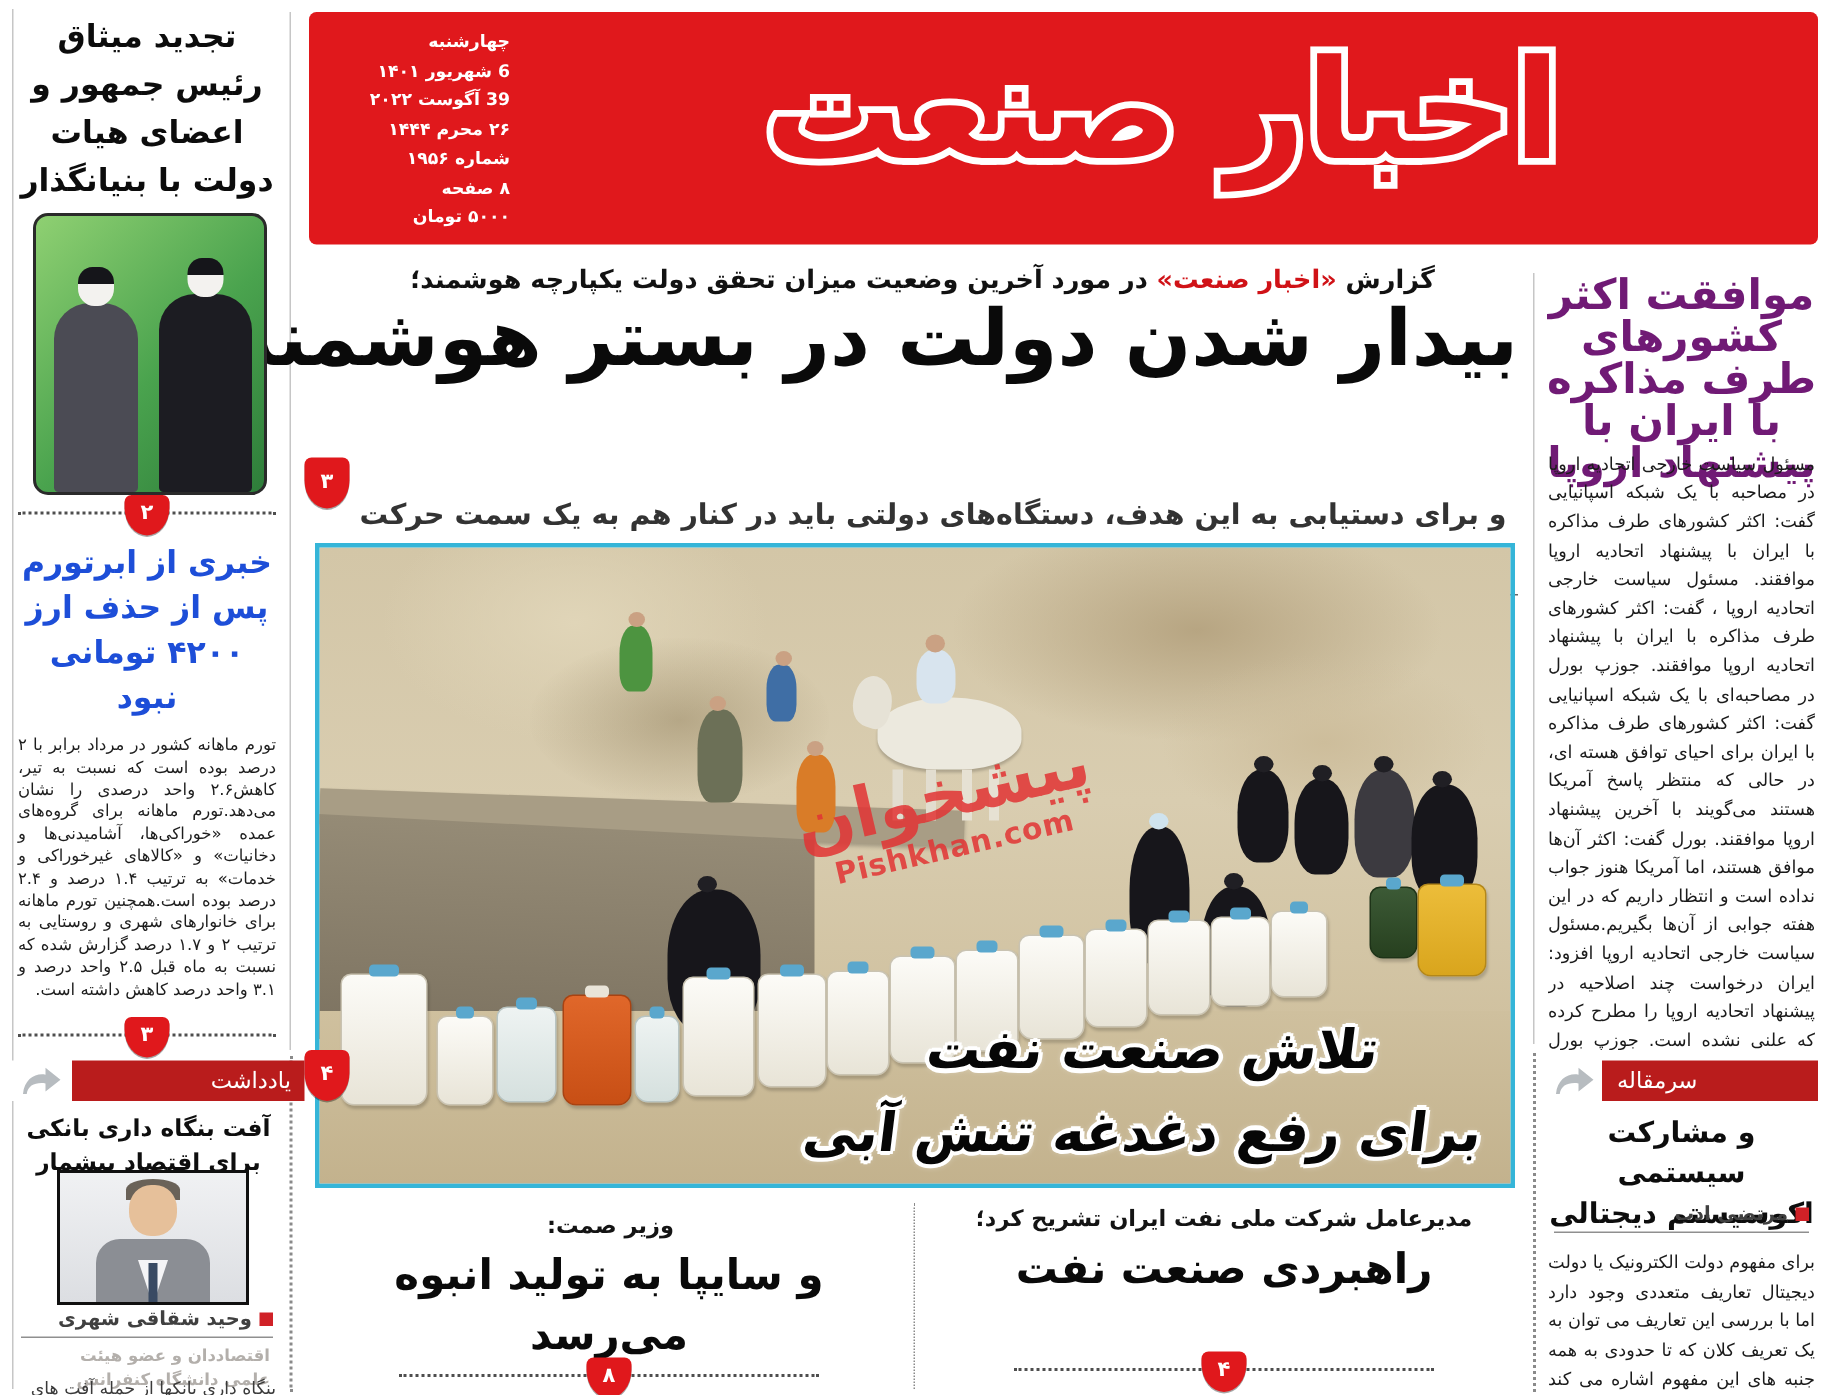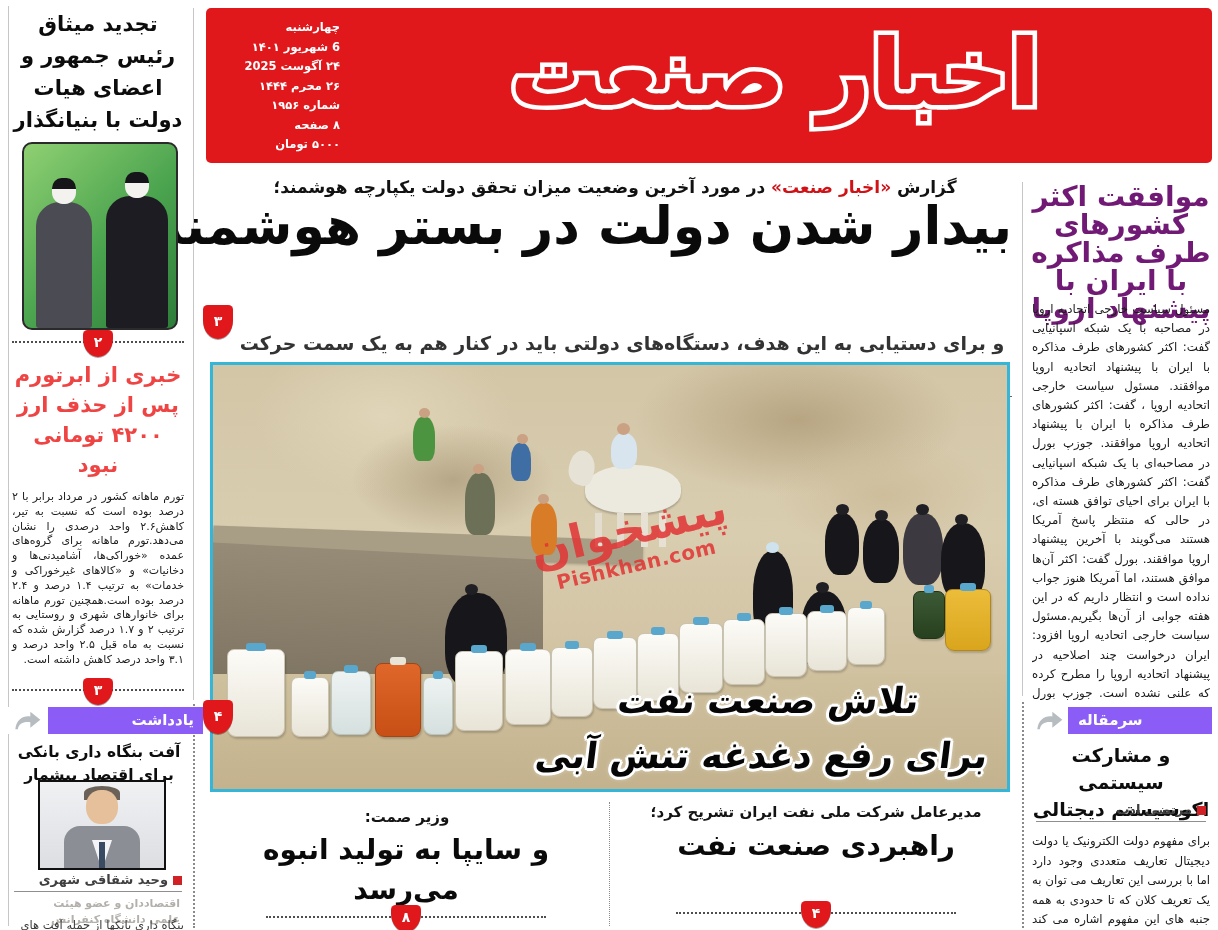--- a/index.html
+++ b/index.html
@@ -55,23 +55,23 @@
   .wm .en{font-size:20px; font-weight:bold; letter-spacing:.5px; direction:ltr;}
   .photo-cap{position:absolute; right:16px; bottom:6px; text-align:center; z-index:6; transform:skewX(-7deg);}
   .photo-cap div{font-size:36px; font-weight:bold; color:#060606; line-height:55px; white-space:nowrap;
     text-shadow:0 0 6px #fff,2px 2px 0 #fff,-2px -2px 0 #fff,2px -2px 0 #fff,-2px 2px 0 #fff,3px 0 0 #fff,-3px 0 0 #fff,0 3px 0 #fff,0 -3px 0 #fff;}
   
   .lc-h1{position:absolute; left:12px; top:8px; width:172px; text-align:center; font-size:21px; font-weight:bold; line-height:32px; color:#0c0c0c;}
   .lc-photo{position:absolute; left:22px; top:142px; width:152px; height:184px; border:2px solid #2a2a2a; border-radius:10px; overflow:hidden; background:linear-gradient(135deg,#8fd072 0%,#4aa34e 55%,#2e7d3a 100%);}
   .cleric{position:absolute; bottom:0; border-radius:24px 24px 3px 3px;}
   .cleric::before{content:""; position:absolute; top:-24px; left:50%; margin-left:-12px; width:24px; height:26px; border-radius:40% 40% 45% 45%;
     background:linear-gradient(180deg,#15151a 0 44%,#f3f2ef 44% 100%);}
-  .lc-h2{position:absolute; left:10px; top:360px; width:176px; text-align:center; font-size:21px; font-weight:bold; line-height:30px; color:#ef4444;}
+  .lc-h2{position:absolute; left:10px; top:360px; width:176px; text-align:center; font-size:21px; font-weight:bold; line-height:30px; color:#1d4ed8;}
   .lc-body{position:absolute; left:12px; top:490px; width:172px; font-size:11px; line-height:14.8px; text-align:justify; color:#1d1d1d;}
-  .secbar{position:absolute; height:27px; background:#8b5cf6; color:#fff; font-size:15px; font-weight:bold; line-height:27px;}
+  .secbar{position:absolute; height:27px; background:#b91c1c; color:#fff; font-size:15px; font-weight:normal; line-height:27px;}
   .secbar.right-text{text-align:right; padding-left:6px; padding-right:9px;}
   .secbar.left-text{text-align:left; padding-left:10px; padding-right:6px;}
   .arrowbox{position:absolute; width:38px; height:27px; background:#fff; display:flex; align-items:center; justify-content:center;}
   .note-title{position:absolute; left:10px; top:741px; width:178px; text-align:center; font-size:15.5px; font-weight:bold; line-height:23px; color:#0e0e0e;}
   .man-photo{position:absolute; left:38px; top:780px; width:124px; height:86px; border:2px solid #101010; background:linear-gradient(180deg,#f0f1f3,#dcdee2); overflow:hidden;}
   .man-suit{position:absolute; left:24px; bottom:-4px; width:76px; height:46px; background:#8b8e94; border-radius:16px 16px 0 0;}
   .man-shirt{position:absolute; left:52px; bottom:-2px; width:20px; height:30px; background:#f4f4f6; clip-path:polygon(0 0,100% 0,50% 100%);}
   .man-tie{position:absolute; left:59px; bottom:0px; width:6px; height:26px; background:#394a63;}
   .man-head{position:absolute; left:46px; top:8px; width:32px; height:34px; background:#e6c09a; border-radius:46%;}
   .man-hair{position:absolute; left:44px; top:4px; width:36px; height:14px; background:#6a6258; border-radius:50% 50% 0 0;}
@@ -95,21 +95,21 @@
 <div class="vline" style="left:193px; top:8px; height:692px;"></div>
 <div class="vdot" style="left:193px; top:704px; height:224px;"></div>
 <div class="vline" style="left:1022px; top:182px; height:514px;"></div>
 <div class="vdot" style="left:1022px; top:702px; height:226px;"></div>
 <div class="vdot" style="left:609px; top:802px; height:124px; border-left-width:1px;"></div>
 
 <div class="masthead">
   <div class="mh-dates">
     <div>چهارشنبه</div>
     <div>6 شهریور ۱۴۰۱</div>
-    <div>۲۴ آگوست 2025</div>
+    <div>39 آگوست ۲۰۲۲</div>
     <div>۲۶ محرم ۱۴۴۴</div>
     <div>شماره ۱۹۵۶</div>
     <div>۸ صفحه</div>
     <div>۵۰۰۰ تومان</div>
   </div>
   <div class="logo-wrap">
     <span class="logo-stroke">اخبار صنعت</span>
     <span class="logo-fill">اخبار صنعت</span>
   </div>
 </div>

